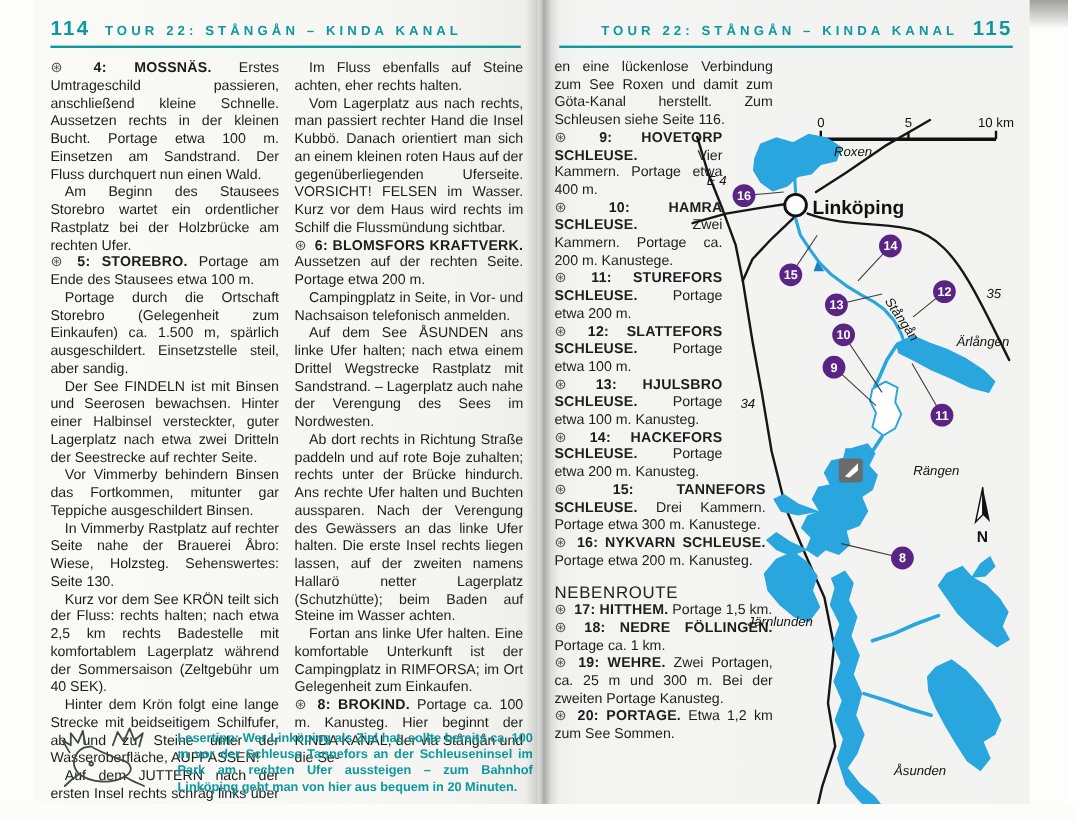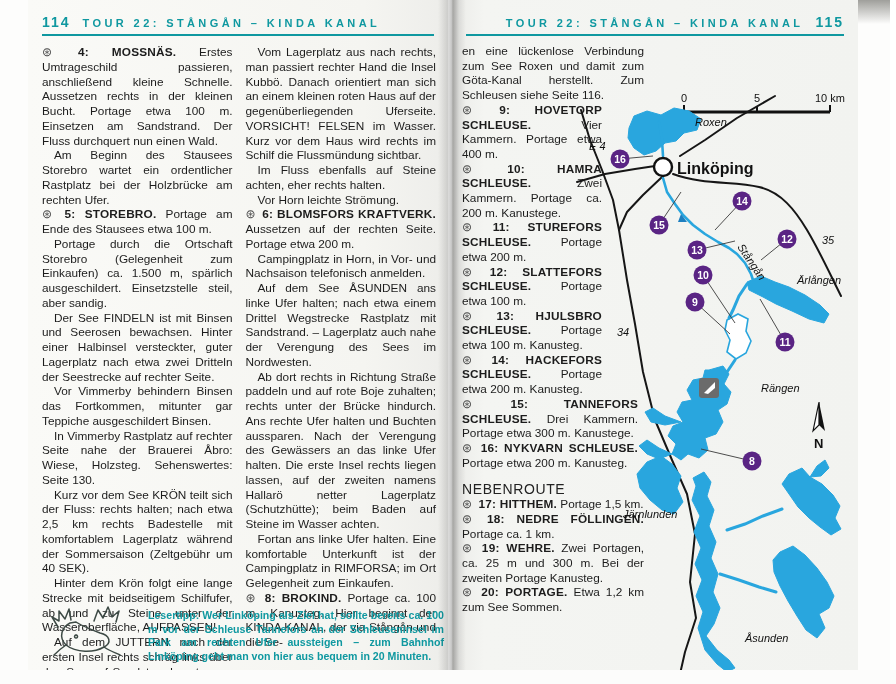--- a/index.html
+++ b/index.html
@@ -14,21 +14,21 @@
          background:repeating-linear-gradient(90deg,#ececе9 0 2px,#c6c6c3 2px 4px,#f1f1ee 4px 7px);}
   .page-edges::before{content:"";position:absolute;left:0;top:0;width:100%;height:24px;
          background:linear-gradient(180deg,#9f9f9b,rgba(159,159,155,0));}
   .edge-white{position:absolute;left:890px;top:0;width:6px;height:684px;background:#fff;}
   .bottom-strip{position:absolute;left:0;top:670px;width:896px;height:14px;background:#fcfcfb;}
 
   
   .hdr{display:flex;align-items:baseline;padding:14px 14px 0 14px;}
   .hdr .rule-wrap{width:100%;}
   .hdr-line{display:flex;align-items:baseline;gap:12px;}
-  .pagenum{color:var(--teal);font-weight:bold;font-size:14px;letter-spacing:2px;}
+  .pagenum{color:var(--teal);font-weight:bold;font-size:17px;letter-spacing:2px;}
   .tourtitle{color:var(--teal);font-weight:bold;font-size:11px;letter-spacing:3.4px;text-align:center;}
   .hdr-rule{height:2px;background:var(--teal);margin-top:4px;}
   .hdr-right .hdr-line{justify-content:flex-end;}
 
   
   .cols{display:flex;gap:13px;padding:9px 12px 0 14px;}
   .col{width:50%;text-align:justify;font-size:11.8px;line-height:14.75px;hyphens:auto;}
   .col p,.flow p{margin:0;}
   p.para{text-indent:12px;}
   p.noindent{text-indent:0;}
@@ -92,25 +92,24 @@
           <p class="entry noindent"><span class="wicon">⊛</span><b class="wp"> 5:&nbsp;STOREBRO.</b> Portage am Ende des Stausees etwa 100 m.</p>
           <p class="para">Portage durch die Ortschaft Storebro (Gelegenheit zum Einkaufen) ca. 1.500 m, spärlich ausgeschildert. Einsetzstelle steil, aber sandig.</p>
           <p class="para">Der See FINDELN ist mit Binsen und Seerosen bewachsen. Hinter einer Halbinsel versteckter, guter Lagerplatz nach etwa zwei Dritteln der Seestrecke auf rechter Seite.</p>
           <p class="para">Vor Vimmerby behindern Binsen das Fortkommen, mitunter gar Teppiche ausgeschildert Binsen.</p>
           <p class="para">In Vimmerby Rastplatz auf rechter Seite nahe der Brauerei Åbro: Wiese, Holzsteg. Sehenswertes: Seite 130.</p>
           <p class="para">Kurz vor dem See KRÖN teilt sich der Fluss: rechts halten; nach etwa 2,5 km rechts Badestelle mit komfortablem Lagerplatz während der Sommersaison (Zeltgebühr um 40 SEK).</p>
           <p class="para">Hinter dem Krön folgt eine lange Strecke mit beidseitigem Schilfufer, ab und zu Steine unter der Wasseroberfläche, AUFPASSEN!</p>
           <p class="para">Auf dem JUTTERN nach der ersten Insel rechts schräg links über den See auf Sandstrand zusteuern, dort spartanischer Lagerplatz, aber schön zum Baden. Pilze im Herbst, Aussicht.</p>
         </div>
       <div class="col" id="colL2">
+          <p class="para">Im Fluss ebenfalls auf Steine achten, eher rechts halten.</p>
           <p class="para">Vom Lagerplatz aus nach rechts, man passiert rechter Hand die Insel Kubbö. Danach orientiert man sich an einem kleinen roten Haus auf der gegenüberliegenden Uferseite. VORSICHT! FELSEN im Wasser. Kurz vor dem Haus wird rechts im Schilf die Flussmündung sichtbar.</p>
-          <p class="para">Im Fluss ebenfalls auf Steine achten, eher rechts halten.</p>
-          <p class="para">Vor Horn leichte Strömung.</p>
           <p class="entry noindent"><span class="wicon">⊛</span><b class="wp"> 6:&nbsp;BLOMSFORS KRAFTVERK.</b> Aussetzen auf der rechten Seite. Portage etwa 200 m.</p>
-          <p class="para">Campingplatz in Horn, in Vor- und Nachsaison telefonisch anmelden.</p>
+          <p class="para">Campingplatz in Seite, in Vor- und Nachsaison telefonisch anmelden.</p>
           <p class="para">Auf dem See ÅSUNDEN ans linke Ufer halten; nach etwa einem Drittel Wegstrecke Rastplatz mit Sandstrand. – Lagerplatz auch nahe der Verengung des Sees im Nordwesten.</p>
           <p class="para">Ab dort rechts in Richtung Straße paddeln und auf rote Boje zuhalten; rechts unter der Brücke hindurch. Ans rechte Ufer halten und Buchten aussparen. Nach der Verengung des Gewässers an das linke Ufer halten. Die erste Insel rechts liegen lassen, auf der zweiten namens Hallarö netter Lagerplatz (Schutzhütte); beim Baden auf Steine im Wasser achten.</p>
           <p class="para">Fortan ans linke Ufer halten. Eine komfortable Unterkunft ist der Campingplatz in RIMFORSA; im Ort Gelegenheit zum Einkaufen.</p>
           <p class="entry noindent"><span class="wicon">⊛</span><b class="wp"> 8:&nbsp;BROKIND.</b> Portage ca. 100 m. Kanusteg. Hier beginnt der KINDA KANAL, der via Stångån und die Se-</p>
         </div>
     </div>
     <div class="lesertipp">
       <svg class="moose" width="92" height="52" viewBox="0 0 92 52">
         <g fill="none" stroke="#3d4a45" stroke-width="1.5" stroke-linecap="round" stroke-linejoin="round">
           <path d="M12,22 L6,12 L13,16 L13,6 L19,14 L23,4 L25,15"></path>

